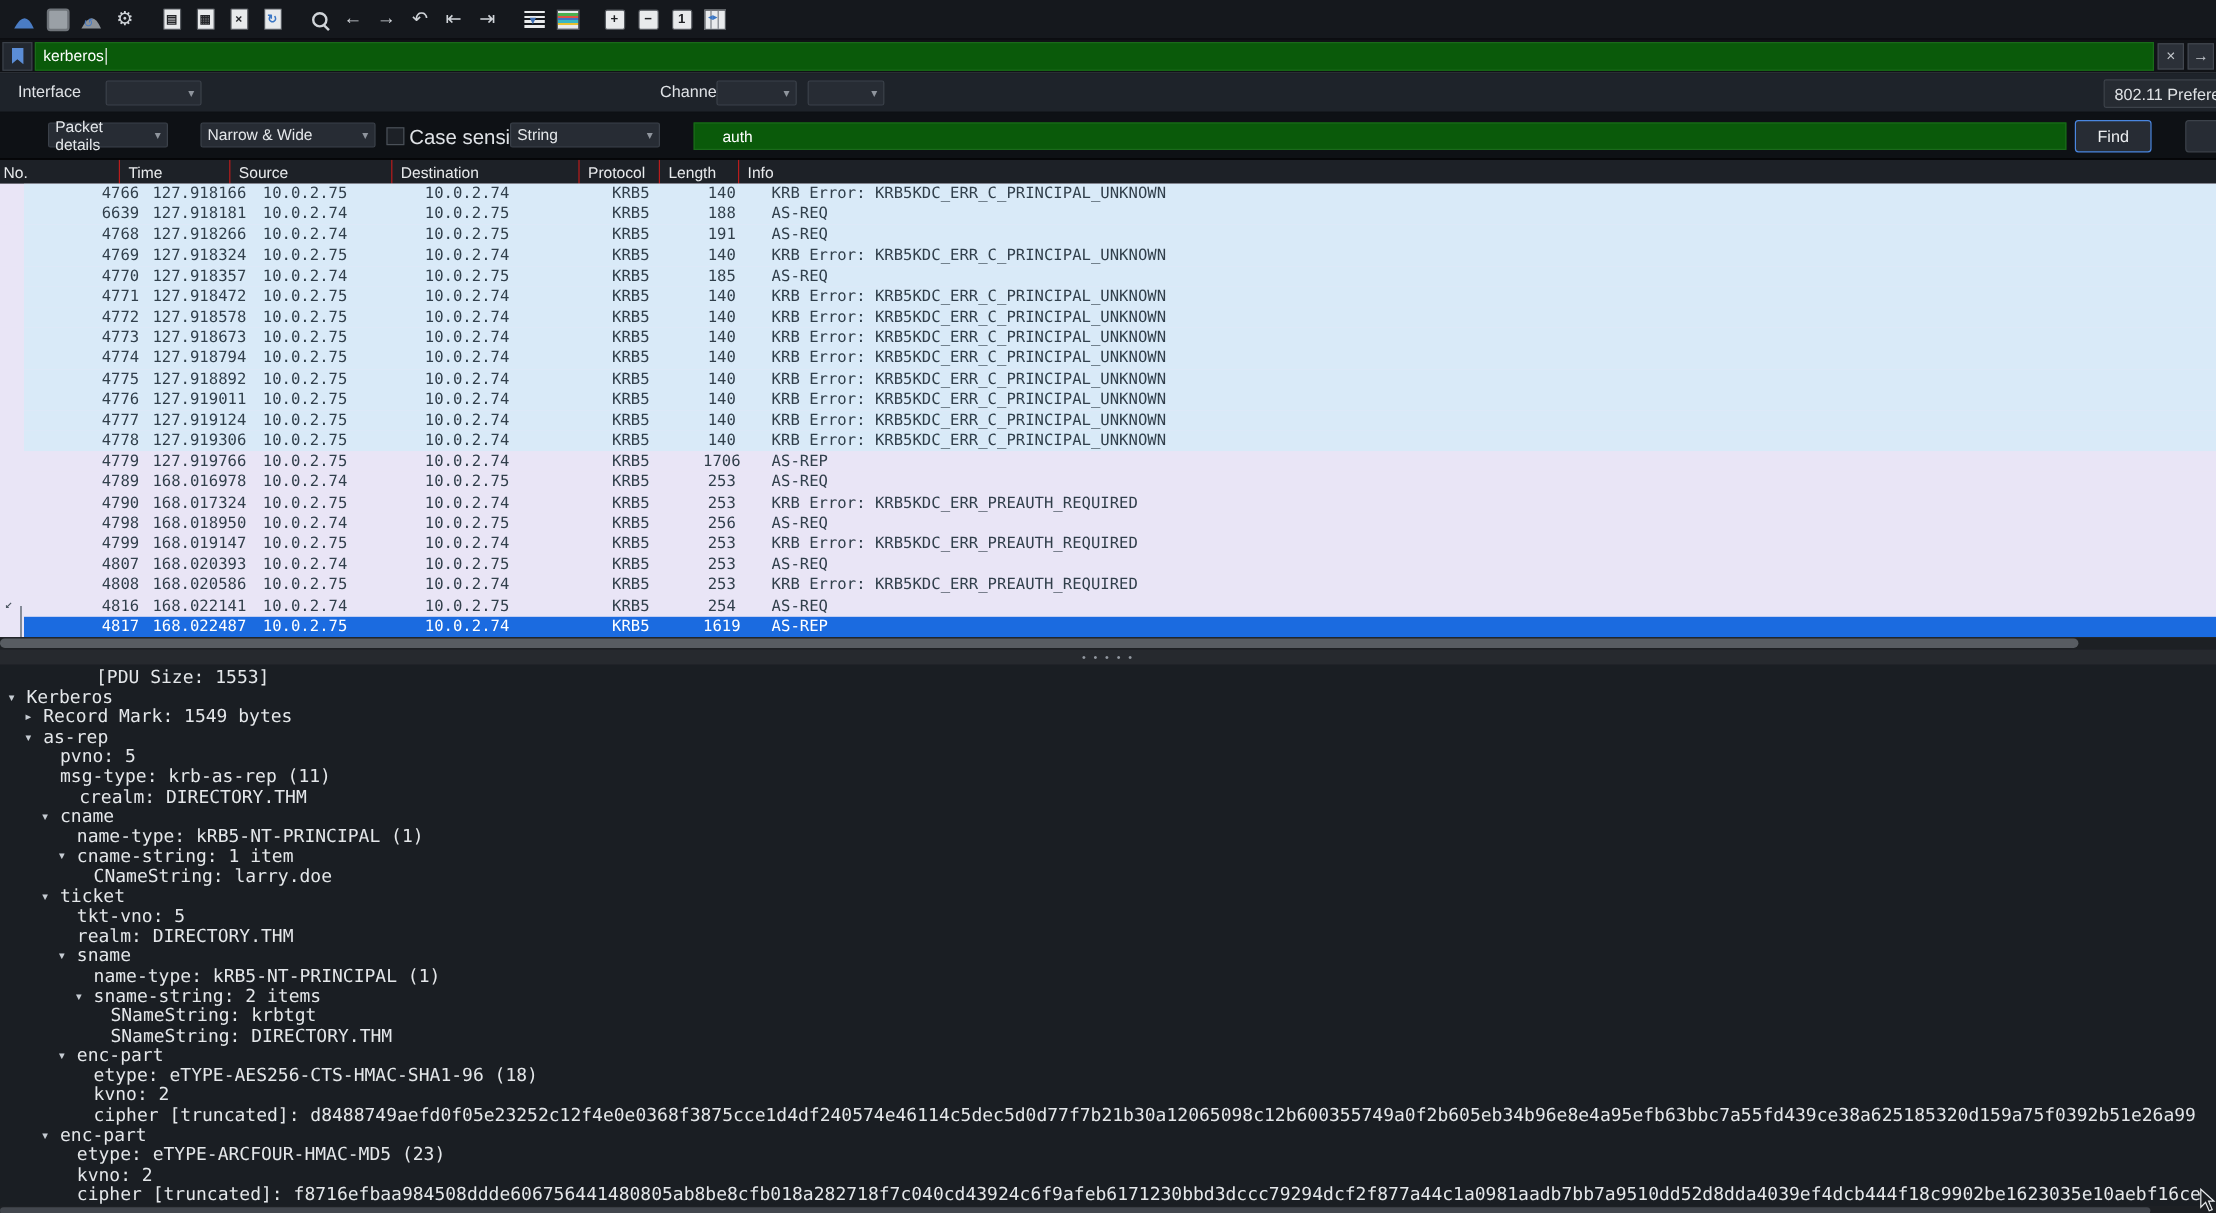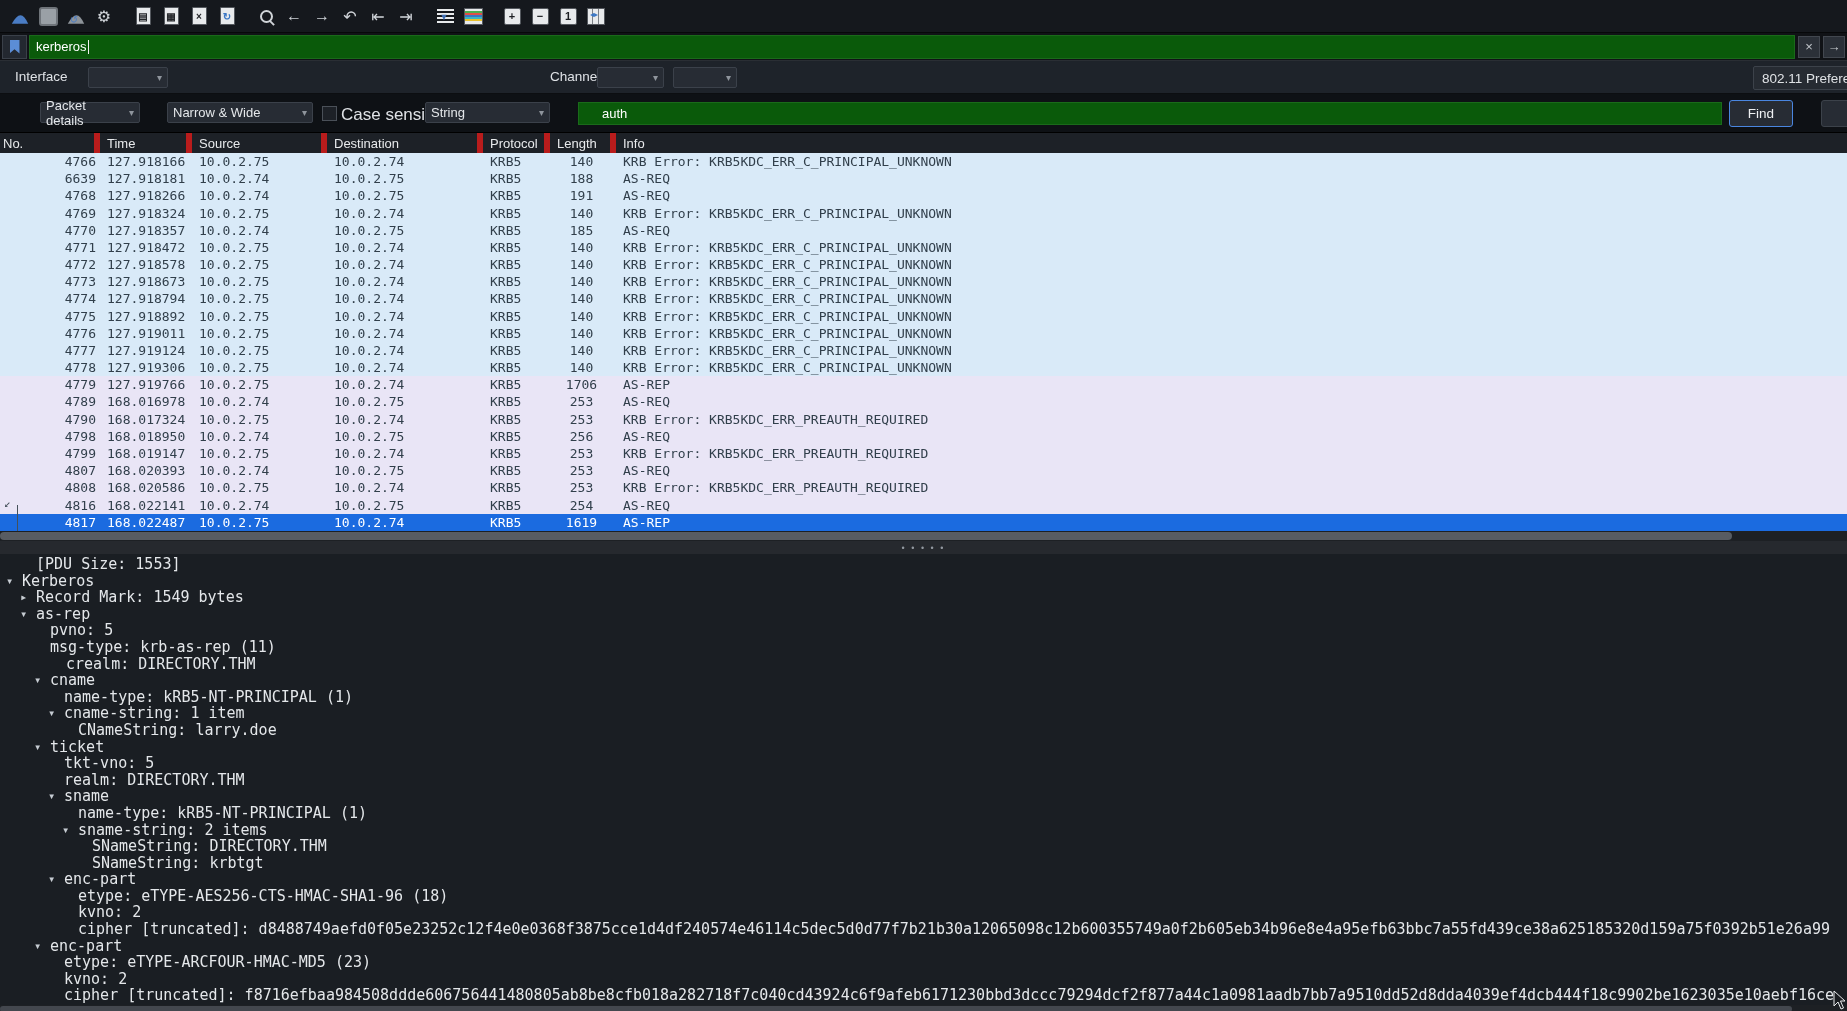--- a/index.html
+++ b/index.html
@@ -65,27 +65,27 @@
   .find-btn{position:absolute;left:1729px;top:6px;width:64px;height:27px;background:#272c34;
       border:1px solid #4a86e0;border-radius:3px;color:#eef0f2;font-size:13.5px;
       display:flex;align-items:center;justify-content:center;box-sizing:border-box;}
   .cancel-btn{position:absolute;left:1821px;top:6px;width:84px;height:27px;background:#272c34;
       border:1px solid #3c424a;border-radius:3px;color:#eef0f2;font-size:13.5px;
       display:flex;align-items:center;padding-left:26px;box-sizing:border-box;}
 
   
   .grid7{display:grid;grid-template-columns:100px 92px 135px 156px 67px 66px 1fr;}
   .pkt-header{height:20px;background:#1d2127;color:#e8eaec;font-size:13px;align-items:center;}
-  .pkt-header .hc{height:100%;display:flex;align-items:center;border-right:6px solid #b91c1c;
+  .pkt-header .hc{height:100%;display:flex;align-items:center;border-right:1px solid #b91c1c;
       padding-left:7px;box-sizing:border-box;white-space:nowrap;}
   .pkt-header .hc:first-child{padding-left:3px;}
   .pkt-header .hc:last-child{border-right:none;}
   .pkt-rows{height:378px;overflow:hidden;background:#e9e5f6;position:relative;
       font-family:"DejaVu Sans Mono",monospace;font-size:13px;}
-  .pkt-row{height:17.18px;align-items:center;color:#313f4b;white-space:nowrap;}
+  .pkt-row{height:17.18px;align-items:center;color:#313f4b;white-space:nowrap;margin-left:20px;}
   .pkt-row>div{overflow:hidden;}
   .pkt-row .c-no{text-align:right;padding-right:4px;}
   .pkt-row .c-len{text-align:center;padding-right:3px;}
   .pkt-row .pl{padding-left:7px;}
   .pkt-row.blue{background:#d9eaf8;}
   .pkt-row.purple{background:#e9e5f6;}
   .pkt-row.selected{background:#1b6be0;color:#ffffff;}
   .rel-line{position:absolute;left:17px;width:1px;background:#44505a;}
   .rel-tick{position:absolute;color:#44505a;font-size:11px;line-height:10px;}
 
@@ -454,39 +454,39 @@
 
   <div class="hscroll">
     <div class="hthumb"></div>
   </div>
 
   <div class="splitter">
     <span class="dots">• • • • •</span>
   </div>
 
   <div class="details" id="details">
-      <div class="dline" style="padding-left: 20px;"><span class="tarr"></span><span>[PDU Size: 1553]</span></div>
+      <div class="dline" style="padding-left: 20px; gap: 44px;"><span class="tarr"></span><span>[PDU Size: 1553]</span></div>
       <div class="dline" style="padding-left: 6px;"><span class="tarr">▾</span><span>Kerberos</span></div>
       <div class="dline" style="padding-left: 20px;"><span class="tarr">▸</span><span>Record Mark: 1549 bytes</span></div>
       <div class="dline" style="padding-left: 20px;"><span class="tarr">▾</span><span>as-rep</span></div>
       <div class="dline" style="padding-left: 34px;"><span class="tarr"></span><span>pvno: 5</span></div>
       <div class="dline" style="padding-left: 34px;"><span class="tarr"></span><span>msg-type: krb-as-rep (11)</span></div>
       <div class="dline" style="padding-left: 50px;"><span class="tarr"></span><span>crealm: DIRECTORY.THM</span></div>
       <div class="dline" style="padding-left: 34px;"><span class="tarr">▾</span><span>cname</span></div>
       <div class="dline" style="padding-left: 48px;"><span class="tarr"></span><span>name-type: kRB5-NT-PRINCIPAL (1)</span></div>
       <div class="dline" style="padding-left: 48px;"><span class="tarr">▾</span><span>cname-string: 1 item</span></div>
       <div class="dline" style="padding-left: 62px;"><span class="tarr"></span><span>CNameString: larry.doe</span></div>
       <div class="dline" style="padding-left: 34px;"><span class="tarr">▾</span><span>ticket</span></div>
       <div class="dline" style="padding-left: 48px;"><span class="tarr"></span><span>tkt-vno: 5</span></div>
       <div class="dline" style="padding-left: 48px;"><span class="tarr"></span><span>realm: DIRECTORY.THM</span></div>
       <div class="dline" style="padding-left: 48px;"><span class="tarr">▾</span><span>sname</span></div>
       <div class="dline" style="padding-left: 62px;"><span class="tarr"></span><span>name-type: kRB5-NT-PRINCIPAL (1)</span></div>
       <div class="dline" style="padding-left: 62px;"><span class="tarr">▾</span><span>sname-string: 2 items</span></div>
+      <div class="dline" style="padding-left: 76px;"><span class="tarr"></span><span>SNameString: krbtgt</span></div>
       <div class="dline" style="padding-left: 76px;"><span class="tarr"></span><span>SNameString: DIRECTORY.THM</span></div>
-      <div class="dline" style="padding-left: 76px;"><span class="tarr"></span><span>SNameString: krbtgt</span></div>
       <div class="dline" style="padding-left: 48px;"><span class="tarr">▾</span><span>enc-part</span></div>
       <div class="dline" style="padding-left: 62px;"><span class="tarr"></span><span>etype: eTYPE-AES256-CTS-HMAC-SHA1-96 (18)</span></div>
       <div class="dline" style="padding-left: 62px;"><span class="tarr"></span><span>kvno: 2</span></div>
       <div class="dline" style="padding-left: 62px;"><span class="tarr"></span><span>cipher [truncated]: d8488749aefd0f05e23252c12f4e0e0368f3875cce1d4df240574e46114c5dec5d0d77f7b21b30a12065098c12b600355749a0f2b605eb34b96e8e4a95efb63bbc7a55fd439ce38a625185320d159a75f0392b51e26a99</span></div>
       <div class="dline" style="padding-left: 34px;"><span class="tarr">▾</span><span>enc-part</span></div>
       <div class="dline" style="padding-left: 48px;"><span class="tarr"></span><span>etype: eTYPE-ARCFOUR-HMAC-MD5 (23)</span></div>
       <div class="dline" style="padding-left: 48px;"><span class="tarr"></span><span>kvno: 2</span></div>
       <div class="dline" style="padding-left: 48px;"><span class="tarr"></span><span>cipher [truncated]: f8716efbaa984508ddde606756441480805ab8be8cfb018a282718f7c040cd43924c6f9afeb6171230bbd3dccc79294dcf2f877a44c1a0981aadb7bb7a9510dd52d8dda4039ef4dcb444f18c9902be1623035e10aebf16ce</span></div>
     </div>
 

